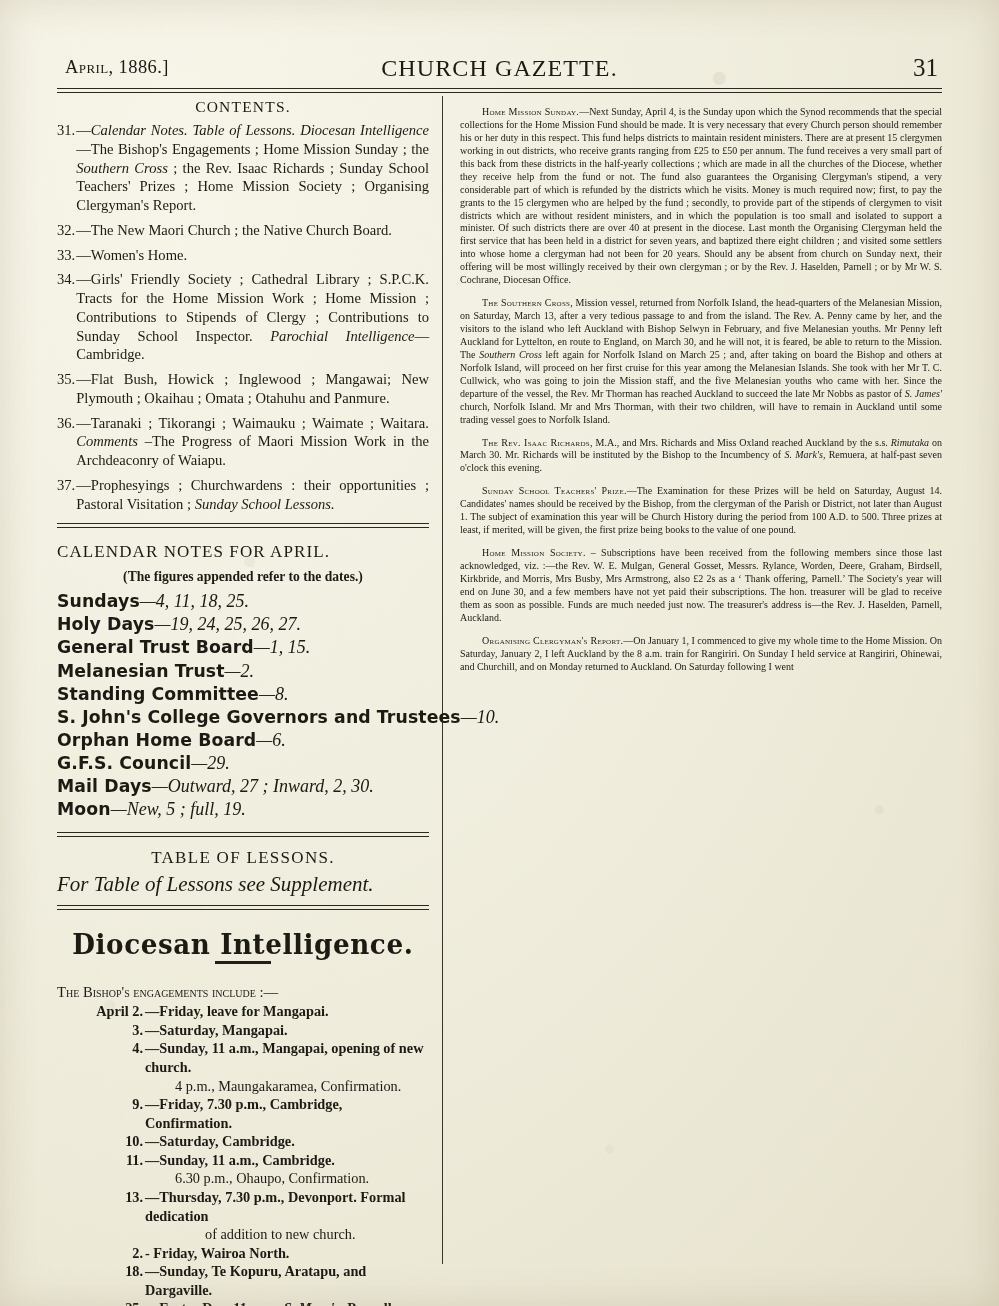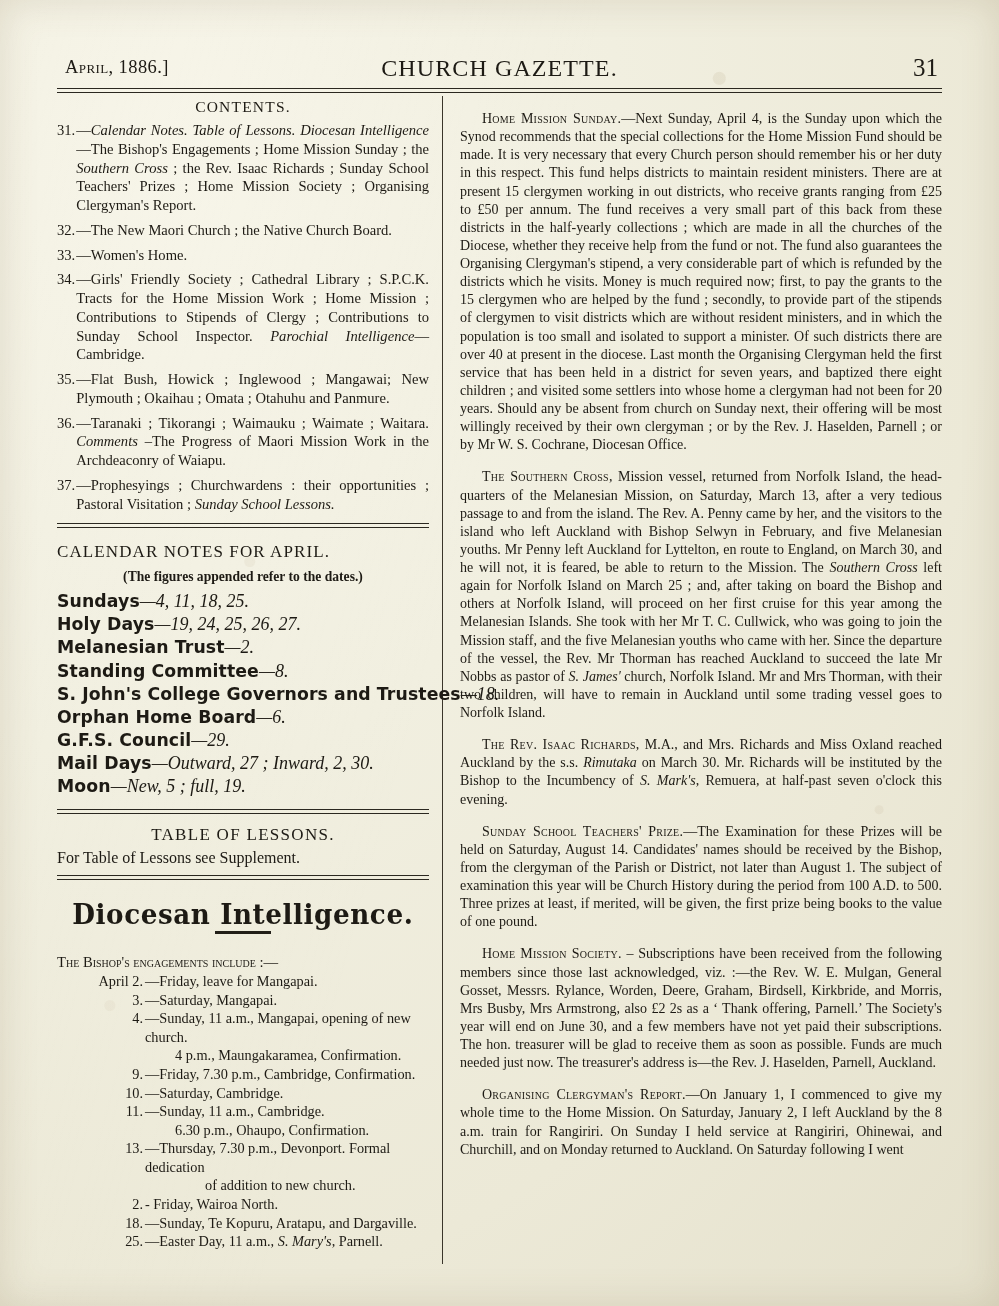--- a/index.html
+++ b/index.html
@@ -165,22 +165,23 @@
   }
 
   
   .tol-head {
     text-align: center;
     font-size: 17px;
     letter-spacing: 1.3px;
     margin: 6px 0 4px 0;
   }
   .tol-body {
-    font-size: 16px;
+    font-size: 21px;
     margin-bottom: 4px;
+    font-style: italic;
   }
 
   
   .dioc-wrap {
     text-align: center;
     margin: 14px 0 4px 0;
   }
   .dioc-title {
     font-family: "DejaVu Serif", "Liberation Serif", serif;
     font-weight: bold;
@@ -201,20 +202,21 @@
     font-size: 14.6px;
     margin: 20px 0 1px 0;
   }
   .sc { font-variant: small-caps; }
 
   .eng-list { margin: 0; }
   .eng-row {
     font-size: 14.3px;
     line-height: 1.30;
     display: flex;
+    font-weight: bold;
   }
   .eng-date {
     flex: 0 0 auto;
     text-align: right;
     white-space: nowrap;
   }
   .eng-text { flex: 1 1 auto; padding-left: 2px; }
   .eng-text i { font-style: italic; }
   .eng-cont {
     font-size: 14.3px;
@@ -223,21 +225,21 @@
   }
   .eng-cont2 {
     font-size: 14.3px;
     line-height: 1.30;
     padding-left: 148px;
   }
   .w-num   .eng-date { width: 86px; }
 
   
   .article {
-    font-size: 14px;
+    font-size: 10px;
     line-height: 1.295;
     text-align: justify;
     text-indent: 22px;
     margin-bottom: 9px;
     hyphens: none;
   }
   .article .lead {
     font-variant: small-caps;
     letter-spacing: .25px;
   }
@@ -297,23 +299,24 @@
     <div class="rule-wrap" style="position:relative;height:14px;margin-top:4px;">
       <div style="position:absolute;left:0;right:0;top:4px;height:1px;background:#2b2820;"></div>
       <div style="position:absolute;left:0;right:0;top:7.5px;height:1.5px;background:#2b2820;"></div>
     </div>
 
     <div class="cal-head">CALENDAR NOTES FOR APRIL.</div>
     <div class="cal-sub">(The figures appended refer to the dates.)</div>
     <div id="calendar-list">
         <div class="cal-line"><span class="cal-label">Sundays</span><span class="cal-val">—4, 11, 18, 25.</span></div>
         <div class="cal-line"><span class="cal-label">Holy Days</span><span class="cal-val">—19, 24, 25, 26, 27.</span></div>
+        <div class="cal-line"><span class="cal-label">General Trust Board</span><span class="cal-val">—1, 15.</span></div>
         <div class="cal-line"><span class="cal-label">Melanesian Trust</span><span class="cal-val">—2.</span></div>
         <div class="cal-line"><span class="cal-label">Standing Committee</span><span class="cal-val">—8.</span></div>
-        <div class="cal-line"><span class="cal-label">S. John's College Governors and Trustees</span><span class="cal-val">—18.</span></div>
+        <div class="cal-line"><span class="cal-label">S. John's College Governors and Trustees</span><span class="cal-val">—10.</span></div>
         <div class="cal-line"><span class="cal-label">Orphan Home Board</span><span class="cal-val">—6.</span></div>
         <div class="cal-line"><span class="cal-label">G.F.S. Council</span><span class="cal-val">—29.</span></div>
         <div class="cal-line"><span class="cal-label">Mail Days</span><span class="cal-val">—Outward, 27 ; Inward, 2, 30.</span></div>
         <div class="cal-line"><span class="cal-label">Moon</span><span class="cal-val">—New, 5 ; full, 19.</span></div>
       </div>
 
     <div class="rule-wrap" style="position:relative;height:14px;margin-top:7px;">
       <div style="position:absolute;left:0;right:0;top:4px;height:1px;background:#2b2820;"></div>
       <div style="position:absolute;left:0;right:0;top:7.5px;height:1.5px;background:#2b2820;"></div>
     </div>

